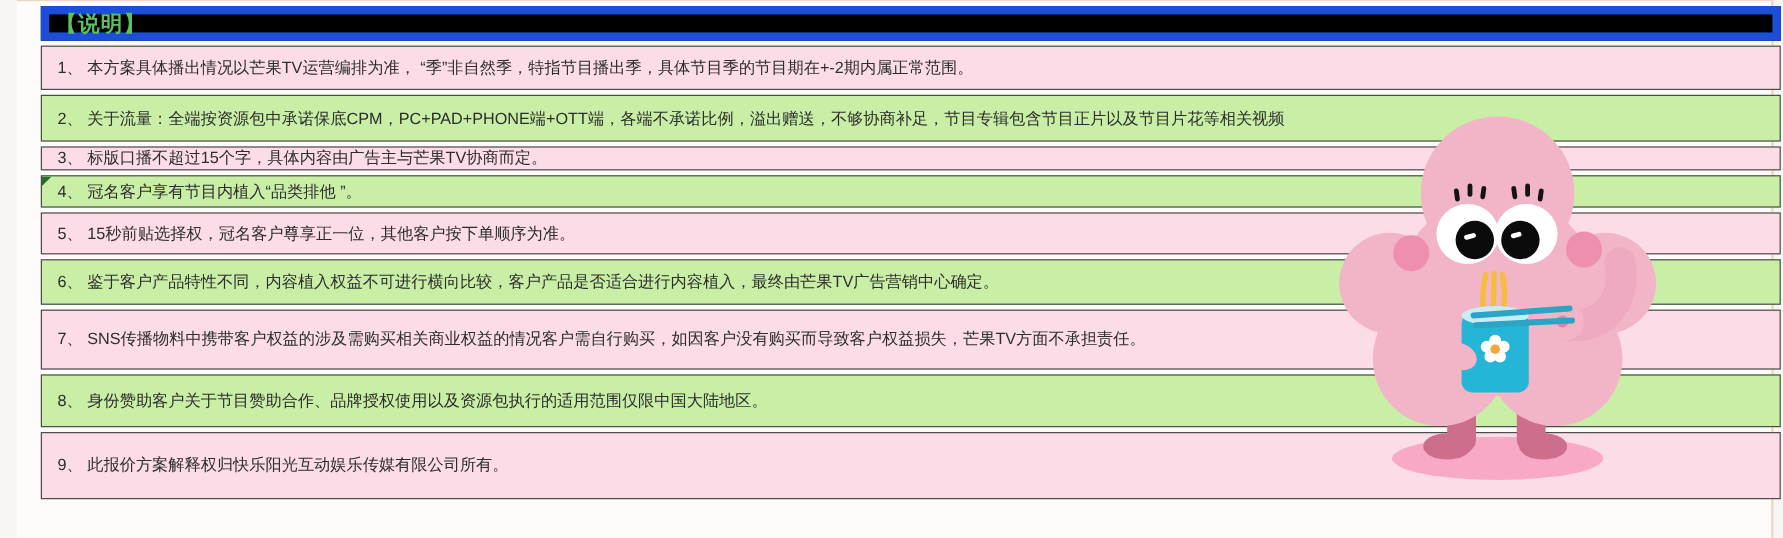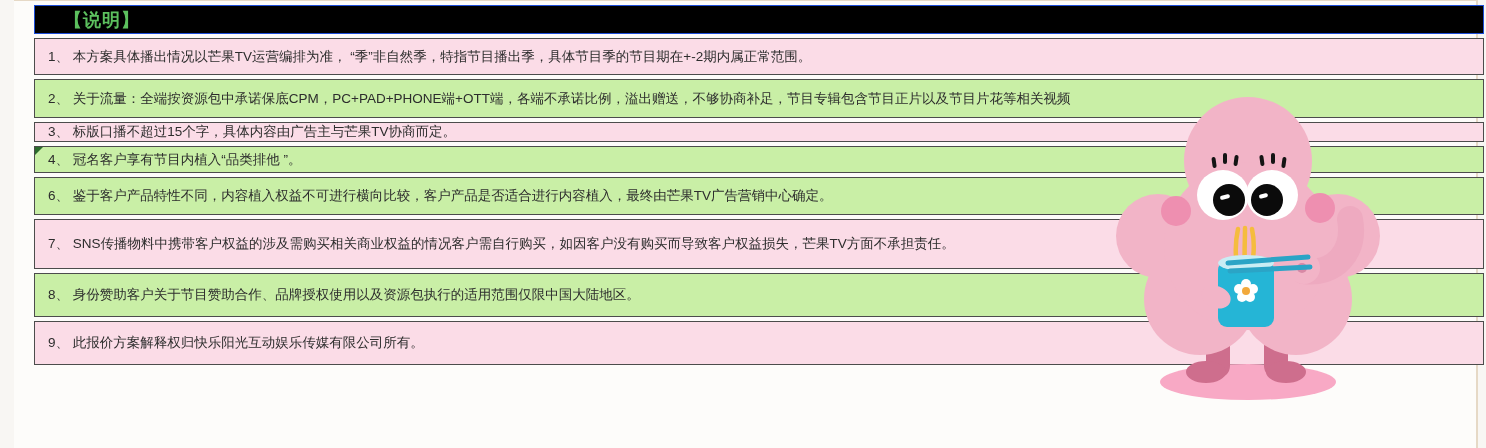--- a/index.html
+++ b/index.html
@@ -14,22 +14,22 @@
     background:#fdfcfa;
     border-right:2px solid #e6d9c6;
     border-top:1px solid #e6d9c6;
   }
   .notes-table {
     position:absolute; left:20px; top:4px; width:1450px;
     display:flex; flex-direction:column; gap:4px;
     z-index:1;
   }
   .notes-header {
-    height:29px; background:#000000; border:1px solid #1d4ed8;
-    display:flex; align-items:center; padding:0 29px;
+    height:29px; background:#000000; border:7px solid #1d4ed8;
+    display:flex; align-items:center; padding:0 5px;
     color:#5cc05e; font-size:18px; font-weight:bold; letter-spacing:1px;
   }
   .note-row {
     position:relative;
     display:flex; align-items:center; padding:0 13px;
     border:1px solid #4c4c4c;
     font-size:13.5px; color:#2d2d2d;
     white-space:nowrap; overflow:hidden;
   }
   .row-pink  { background:#fbdce7; }
@@ -64,34 +64,37 @@
 
     <div class="note-row row-pink" style="height:20px">
       <span>3、 标版口播不超过15个字，具体内容由广告主与芒果TV协商而定。</span>
     </div>
 
     <div class="note-row row-green" style="height:27px">
       <span class="corner-notch"></span>
       <span>4、 冠名客户享有节目内植入“品类排他 ”。</span>
     </div>
 
+    <div class="note-row row-pink" style="height:35px">
+      <span>5、 15秒前贴选择权，冠名客户尊享正一位，其他客户按下单顺序为准。</span>
+    </div>
 
     <div class="note-row row-green" style="height:38px">
       <span>6、 鉴于客户产品特性不同，内容植入权益不可进行横向比较，客户产品是否适合进行内容植入，最终由芒果TV广告营销中心确定。</span>
     </div>
 
     <div class="note-row row-pink" style="height:50px">
       <span>7、 SNS传播物料中携带客户权益的涉及需购买相关商业权益的情况客户需自行购买，如因客户没有购买而导致客户权益损失，芒果TV方面不承担责任。</span>
     </div>
 
     <div class="note-row row-green" style="height:44px">
       <span>8、 身份赞助客户关于节目赞助合作、品牌授权使用以及资源包执行的适用范围仅限中国大陆地区。</span>
     </div>
 
-    <div class="note-row row-pink" style="height:44px">
+    <div class="note-row row-pink" style="height:56px">
       <span>9、 此报价方案解释权归快乐阳光互动娱乐传媒有限公司所有。</span>
     </div>
 
   </div>
 
   <svg class="mascot" viewBox="0 0 272 315" aria-hidden="true">
 
     <ellipse cx="136" cy="291" rx="88" ry="18" fill="#f8a9c5"></ellipse>
 
     <g fill="#ce6e8d">

